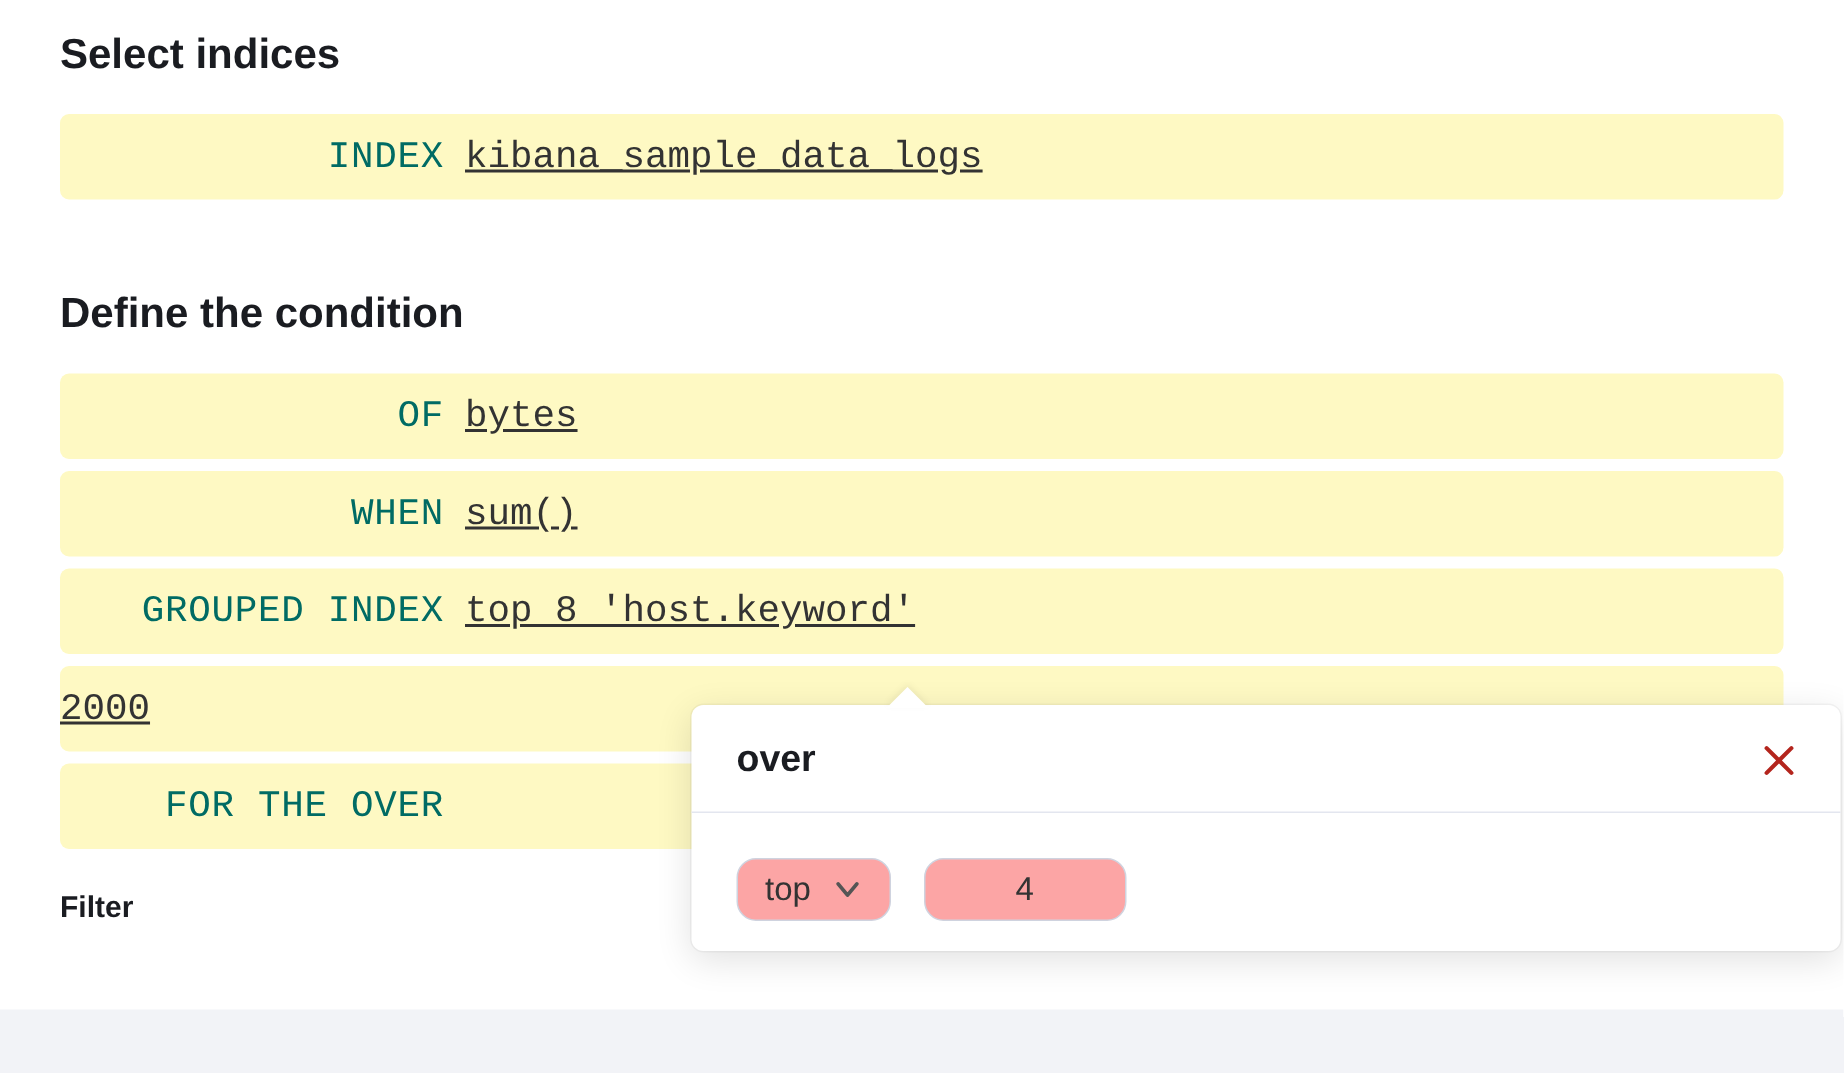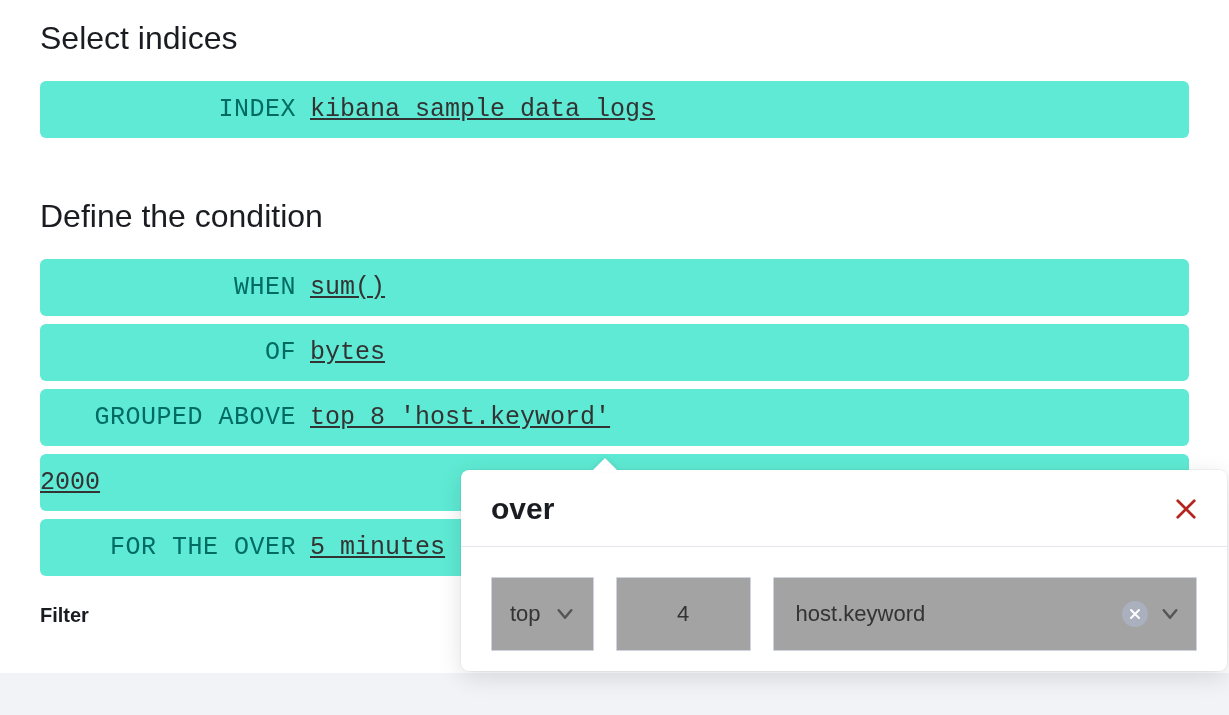--- a/index.html
+++ b/index.html
@@ -9,30 +9,30 @@
       color: #1a1c21;
       width: 1229px;
       height: 715px;
       position: relative;
       overflow: hidden;
     }
     .container {
       padding: 20px 40px 0 40px;
     }
     .section-title {
-      font-size: 32px;
-      font-weight: 400;
+      font-size: 28px;
+      font-weight: 700;
       color: #1a1c21;
       margin-bottom: 24px;
     }
     .section-title.second {
       margin-top: 60px;
     }
     .expression-block {
-      background: #5eead4;
+      background: #fef9c3;
       border-radius: 6px;
       padding: 14px 0;
       display: flex;
       align-items: baseline;
       font-family: "SFMono-Regular", Consolas, "Liberation Mono", Menlo, monospace;
       font-size: 25px;
       margin-bottom: 8px;
       cursor: pointer;
       position: relative;
     }
@@ -88,43 +88,43 @@
       z-index: 10;
     }
     .popover-header {
       display: flex;
       align-items: center;
       justify-content: space-between;
       padding: 22px 30px 20px 30px;
       border-bottom: 1px solid #e3e6ef;
     }
     .popover-title {
-      font-size: 30px;
+      font-size: 25px;
       font-weight: 700;
       color: #1a1c21;
     }
     .popover-close {
       color: #b4251d;
       cursor: pointer;
       display: flex;
     }
     .popover-close svg { width: 22px; height: 22px; }
     .popover-body {
       padding: 30px 30px 20px 30px;
       display: flex;
       gap: 22px;
       align-items: stretch;
     }
     .ctl {
       border: 1px solid #cfd3df;
-      border-radius: 1px;
-      height: 74px;
-      display: flex;
-      align-items: center;
-      background: #a3a3a3;
+      border-radius: 13px;
+      height: 42px;
+      display: flex;
+      align-items: center;
+      background: #fca5a5;
       font-size: 22px;
       color: #333;
     }
     .ctl-select {
       padding: 0 18px;
       gap: 14px;
       cursor: pointer;
     }
     .ctl-input {
       padding: 0 22px;
@@ -170,41 +170,40 @@
   <h2 class="section-title">Select indices</h2>
 
   <div class="expression-block">
     <span class="expression-label">INDEX</span>
     <span class="expression-value">kibana_sample_data_logs</span>
   </div>
 
   <h2 class="section-title second">Define the condition</h2>
 
   <div class="expression-block">
+    <span class="expression-label">OF</span>
+    <span class="expression-value">bytes</span>
+  </div>
+
+  <div class="expression-block">
     <span class="expression-label">WHEN</span>
     <span class="expression-value">sum()</span>
   </div>
 
   <div class="expression-block">
-    <span class="expression-label">OF</span>
-    <span class="expression-value">bytes</span>
-  </div>
-
-  <div class="expression-block">
-    <span class="expression-label">GROUPED ABOVE</span>
+    <span class="expression-label">GROUPED INDEX</span>
     <span class="expression-value">top 8 'host.keyword'</span>
   </div>
 
   <div class="expression-block">
     <span class="expression-value">2000</span>
   </div>
 
   <div class="expression-block">
     <span class="expression-label">FOR THE OVER</span>
-    <span class="expression-value">5 minutes</span>
   </div>
 
   <div class="filter-label">Filter</div>
 
 </div>
 
 <div class="bottom-strip"></div>
 
 <div class="popover">
   <div class="popover-arrow"></div>
@@ -226,30 +225,15 @@
         <svg viewBox="0 0 16 16">
             <path d="M3 5 L8 11 L13 5" stroke="#555" stroke-width="2" fill="none" stroke-linecap="round" stroke-linejoin="round"></path>
           </svg>
       </span>
     </div>
 
     <div class="ctl ctl-input">
       <input type="text" value="4" style="">
     </div>
 
-    <div class="ctl ctl-combo">
-      <span>host.keyword</span>
-      <div class="combo-right">
-        <div class="clear-btn">
-          <svg viewBox="0 0 12 12">
-            <path d="M2 2 L10 10 M10 2 L2 10" stroke="#fff" stroke-width="2" fill="none" stroke-linecap="round"></path>
-          </svg>
-        </div>
-        <span class="chev">
-          <svg viewBox="0 0 16 16">
-              <path d="M3 5 L8 11 L13 5" stroke="#555" stroke-width="2" fill="none" stroke-linecap="round" stroke-linejoin="round"></path>
-            </svg>
-        </span>
-      </div>
-    </div>
 
   </div>
 </div>
 
 </body></html>

